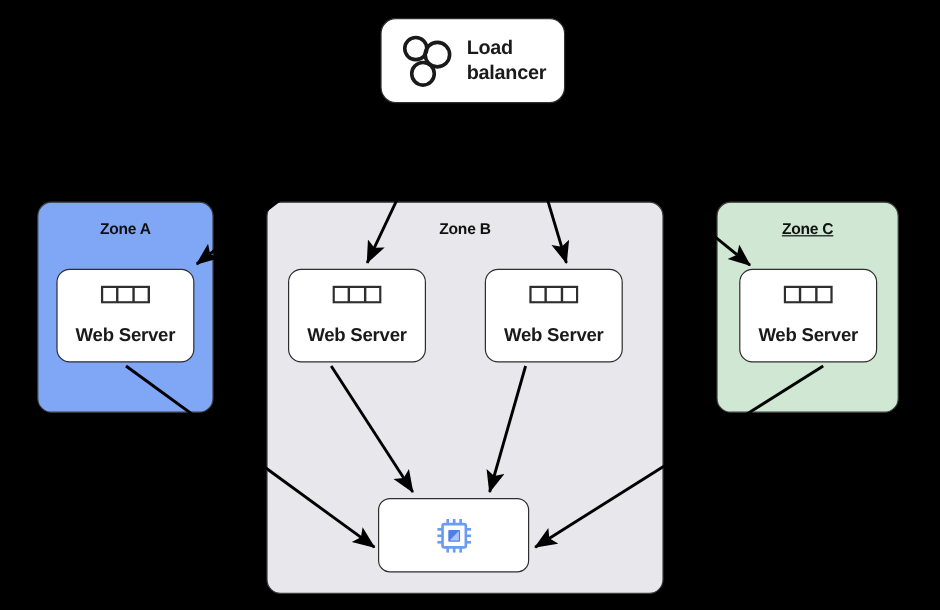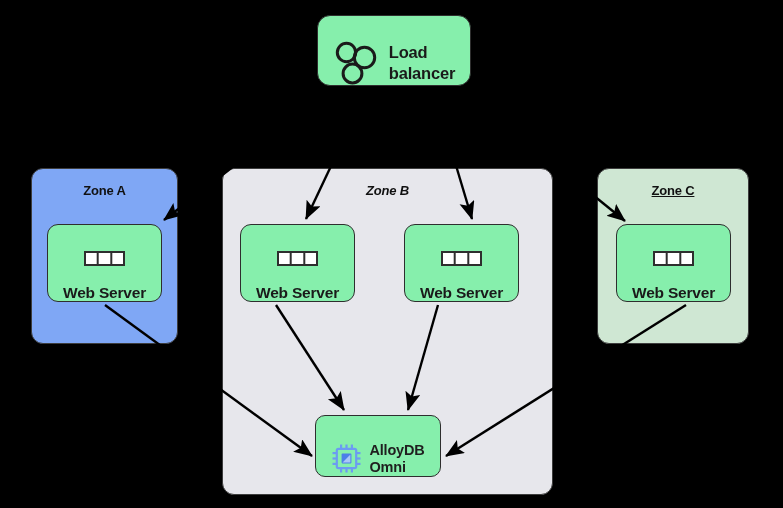--- a/index.html
+++ b/index.html
@@ -46,39 +46,38 @@
     letter-spacing: -0.2px;
   }
   #zone-a {
     left: 31px;  top: 168px;  width: 147px;  height: 176px;
     background: #7FA7F5;
   }
   #zone-a .zone-label { top: 14px; }
   #zone-b {
     left: 222px; top: 168px;  width: 331px;  height: 327px;
     background: #E7E7EC;
-    font-style: italic;
   }
   #zone-b .zone-label { top: 14px; }
   #zone-c {
     left: 597px; top: 168px;  width: 152px;  height: 176px;
     background: #CFE7D3;
   }
   #zone-c .zone-label { top: 14px; text-decoration: underline; }
 
   
   .node {
     position: absolute;
-    background: #86efac;
+    background: #ffffff;
     border: 1.8px solid #2e2e2e;
     border-radius: 11px;
     box-sizing: border-box;
     z-index: 4;
     display: flex;
-    align-items: flex-end;
+    align-items: center;
     justify-content: center;
   }
   .node-stack {
     display: flex;
     flex-direction: column;
     align-items: center;
     justify-content: center;
     gap: 18px;
   }
   .node-label {
@@ -236,24 +235,20 @@
           <rect x="0.5" y="13.4" width="4.4" height="2.2"></rect>
           <rect x="0.5" y="18.8" width="4.4" height="2.2"></rect>
           <rect x="24.1" y="8" width="4.4" height="2.2"></rect>
           <rect x="24.1" y="13.4" width="4.4" height="2.2"></rect>
           <rect x="24.1" y="18.8" width="4.4" height="2.2"></rect>
         </g>
         <rect x="4.8" y="4.8" width="19.4" height="19.4" rx="1.6" fill="none" stroke="#6C9BF2" stroke-width="2.2"></rect>
         <rect x="9.6" y="9.6" width="9.8" height="9.8" rx="0.8" fill="#4C7FE8"></rect>
         <path d="M10.6,18.4 L18.4,10.6 L18.4,18.4 Z" fill="#A9C6F8"></path>
       </svg>
-      <div class="db-label">
-        <div>AlloyDB</div>
-        <div>Omni</div>
-      </div>
     </div>
   </div>
 
   <div class="zone" id="zone-c">
     <div class="zone-label">Zone C</div>
   </div>
 
   <div class="node websrv" id="ws-c">
     <div class="node-stack">
       <svg class="srv-icon" viewBox="0 0 41 15">

